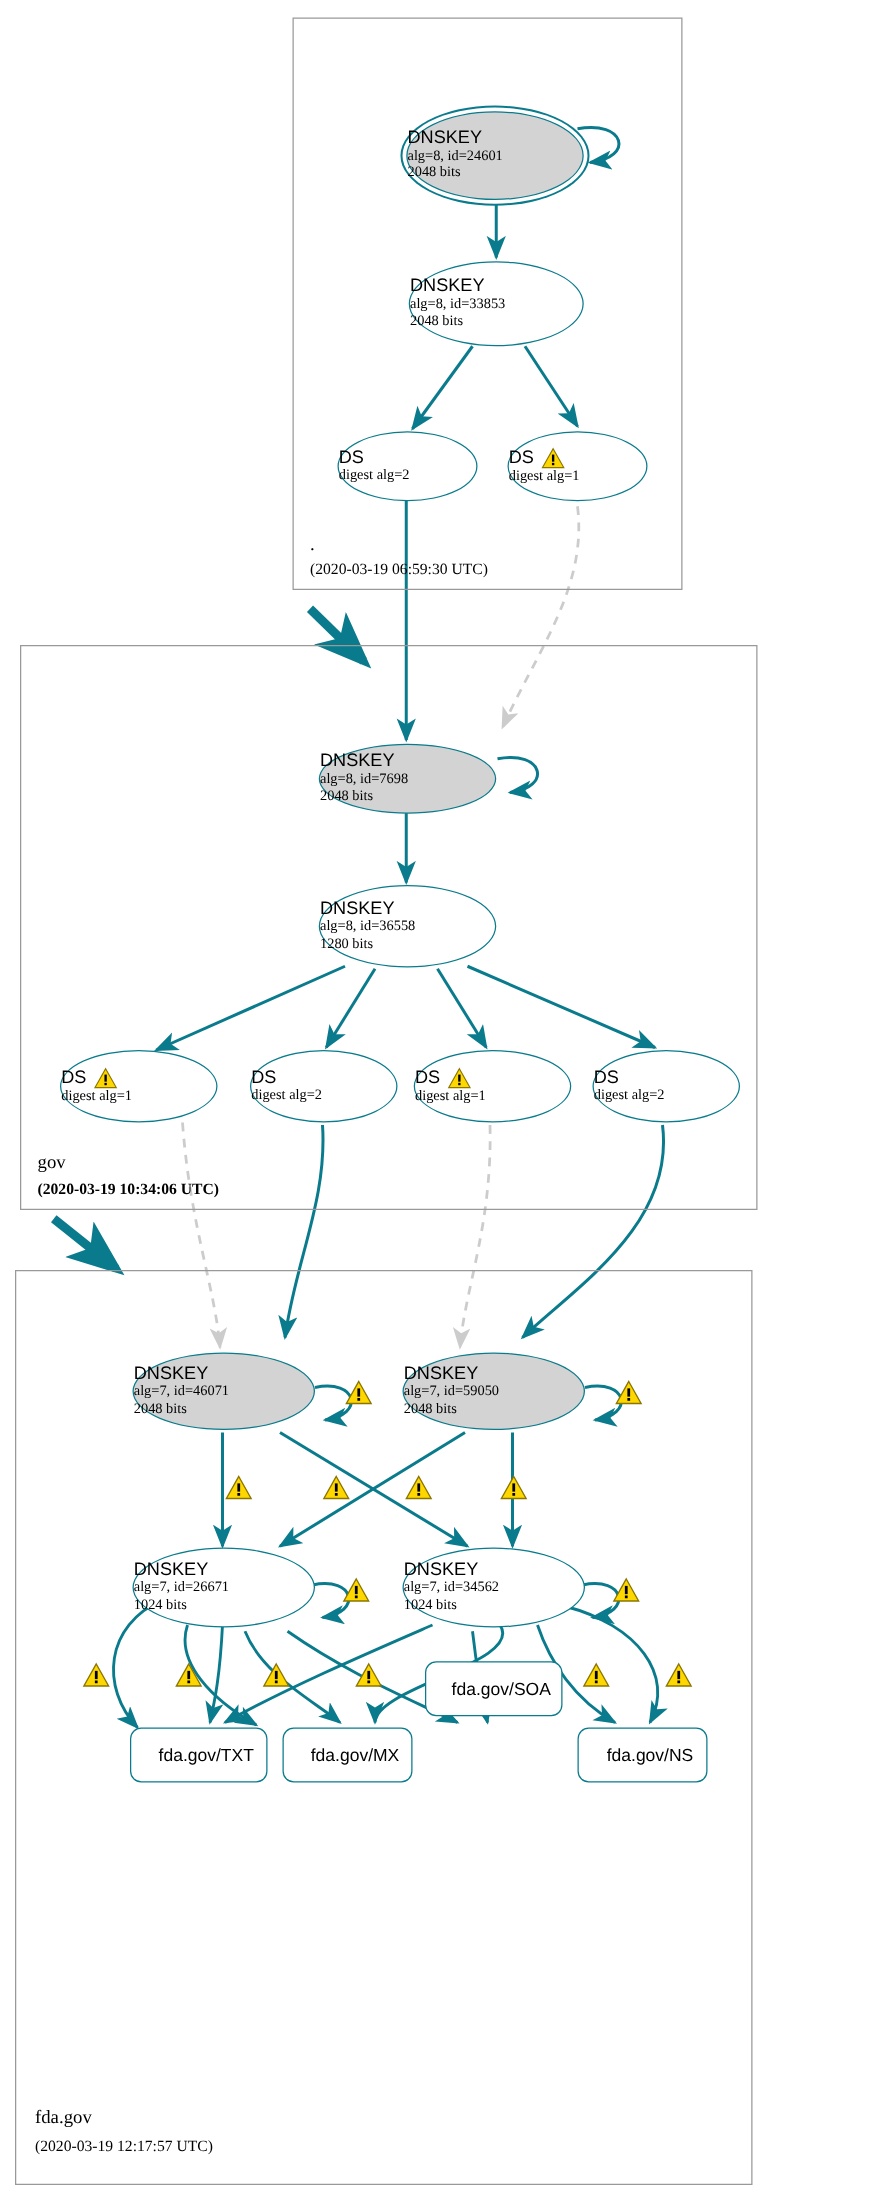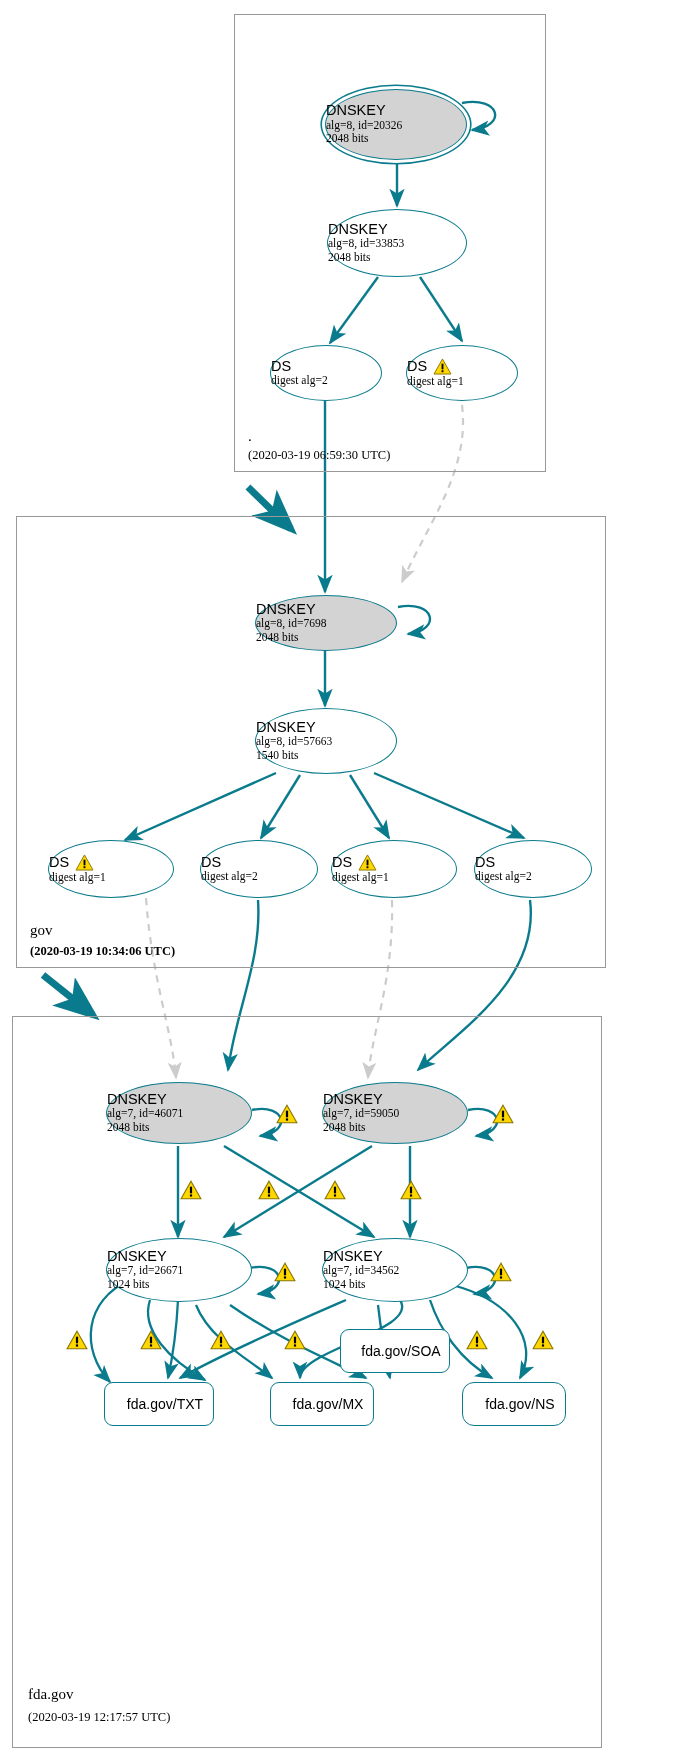--- a/index.html
+++ b/index.html
@@ -90,21 +90,21 @@
       <path d="M400,1300 C420,1330 300,1350 300,1378"></path>
     </g>
   </svg>
 
   <div class="zone-box" style="left:234px; top:14px; width:312px; height:458px;"></div>
   <div class="zone-label zone-name" style="left:248px; top:428px;">.</div>
   <div class="zone-label zone-time" style="left:248px; top:448px;">(2020-03-19 06:59:30 UTC)</div>
 
   <div class="node ellipse secure dbl" style="left:325px; top:89px; width:142px; height:71px;">
     <div class="n-title">DNSKEY</div>
-    <div class="n-sub">alg=8, id=20326</div>
+    <div class="n-sub">alg=8, id=24601</div>
     <div class="n-sub">2048 bits</div>
   </div>
 
   <div class="node ellipse" style="left:327px; top:209px; width:140px; height:68px;">
     <div class="n-title">DNSKEY</div>
     <div class="n-sub">alg=8, id=33853</div>
     <div class="n-sub">2048 bits</div>
   </div>
 
   <div class="node ellipse" style="left:270px; top:345px; width:112px; height:56px;">
@@ -131,22 +131,22 @@
   <div class="zone-label zone-time" style="left:30px; top:944px;font-weight:bold;">(2020-03-19 10:34:06 UTC)</div>
 
   <div class="node ellipse secure" style="left:255px; top:595px; width:142px; height:56px;">
     <div class="n-title">DNSKEY</div>
     <div class="n-sub">alg=8, id=7698</div>
     <div class="n-sub">2048 bits</div>
   </div>
 
   <div class="node ellipse" style="left:255px; top:708px; width:142px; height:66px;">
     <div class="n-title">DNSKEY</div>
-    <div class="n-sub">alg=8, id=57663</div>
-    <div class="n-sub">1540 bits</div>
+    <div class="n-sub">alg=8, id=36558</div>
+    <div class="n-sub">1280 bits</div>
   </div>
 
   <div class="node ellipse" style="left:48px; top:840px; width:126px; height:58px;">
     <div style="display:flex; align-items:center; gap:6px;">
       <span class="n-title">DS</span>
       <span style="position:relative; width:19px; height:17px;">
         <svg width="19" height="17" viewBox="0 0 20 18">
             <path d="M10 1 L19 17 L1 17 Z" fill="#ffd700" stroke="#8a7500" stroke-width="1"></path>
             <rect x="9" y="6" width="2" height="6" fill="#000"></rect>
             <rect x="9" y="13" width="2" height="2" fill="#000"></rect>
@@ -316,17 +316,17 @@
   </span>
   <span class="warn" style="left:532px; top:1330px;">
     <svg width="22" height="20" viewBox="0 0 20 18">
         <path d="M10 1 L19 17 L1 17 Z" fill="#ffd700" stroke="#8a7500" stroke-width="1"></path>
         <rect x="9" y="6" width="2" height="6" fill="#000"></rect>
         <rect x="9" y="13" width="2" height="2" fill="#000"></rect>
       </svg>
   </span>
 
   <div class="rrset" style="left:104px; top:1382px; width:110px; height:44px;">fda.gov/TXT</div>
-  <div class="rrset" style="left:226px; top:1382px; width:104px; height:44px;margin-left:44px;">fda.gov/MX</div>
+  <div class="rrset" style="left:226px; top:1382px; width:104px; height:44px;">fda.gov/MX</div>
   <div class="rrset" style="left:340px; top:1329px; width:110px; height:44px;">fda.gov/SOA</div>
-  <div class="rrset" style="left:462px; top:1382px; width:104px; height:44px;border-radius:12px;">fda.gov/NS</div>
+  <div class="rrset" style="left:462px; top:1382px; width:104px; height:44px;">fda.gov/NS</div>
 
 </div>
 
 </body></html>

